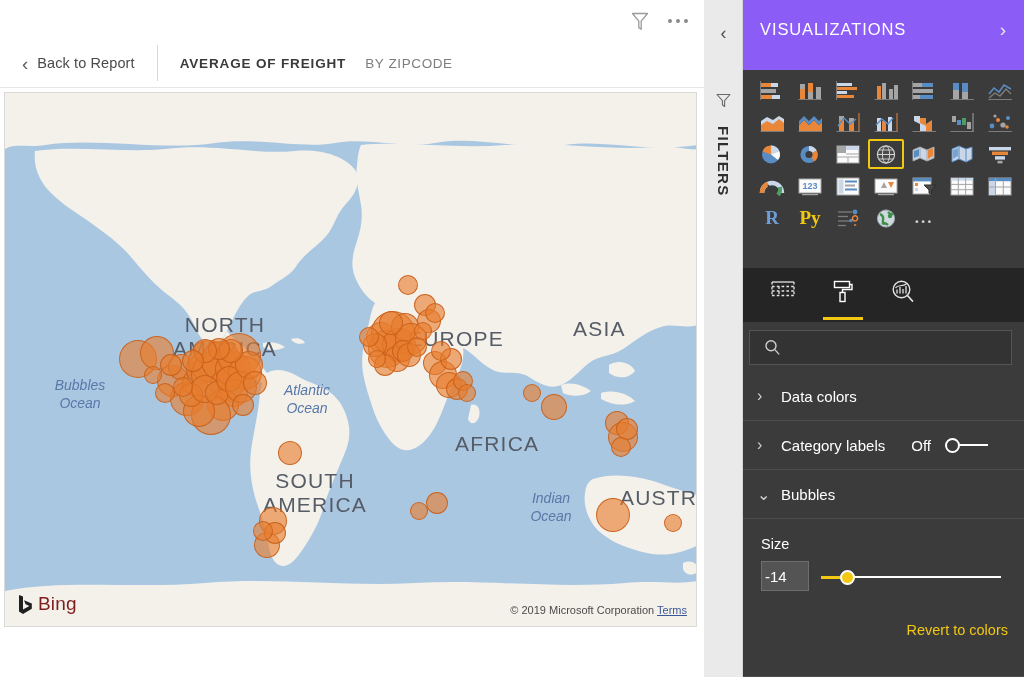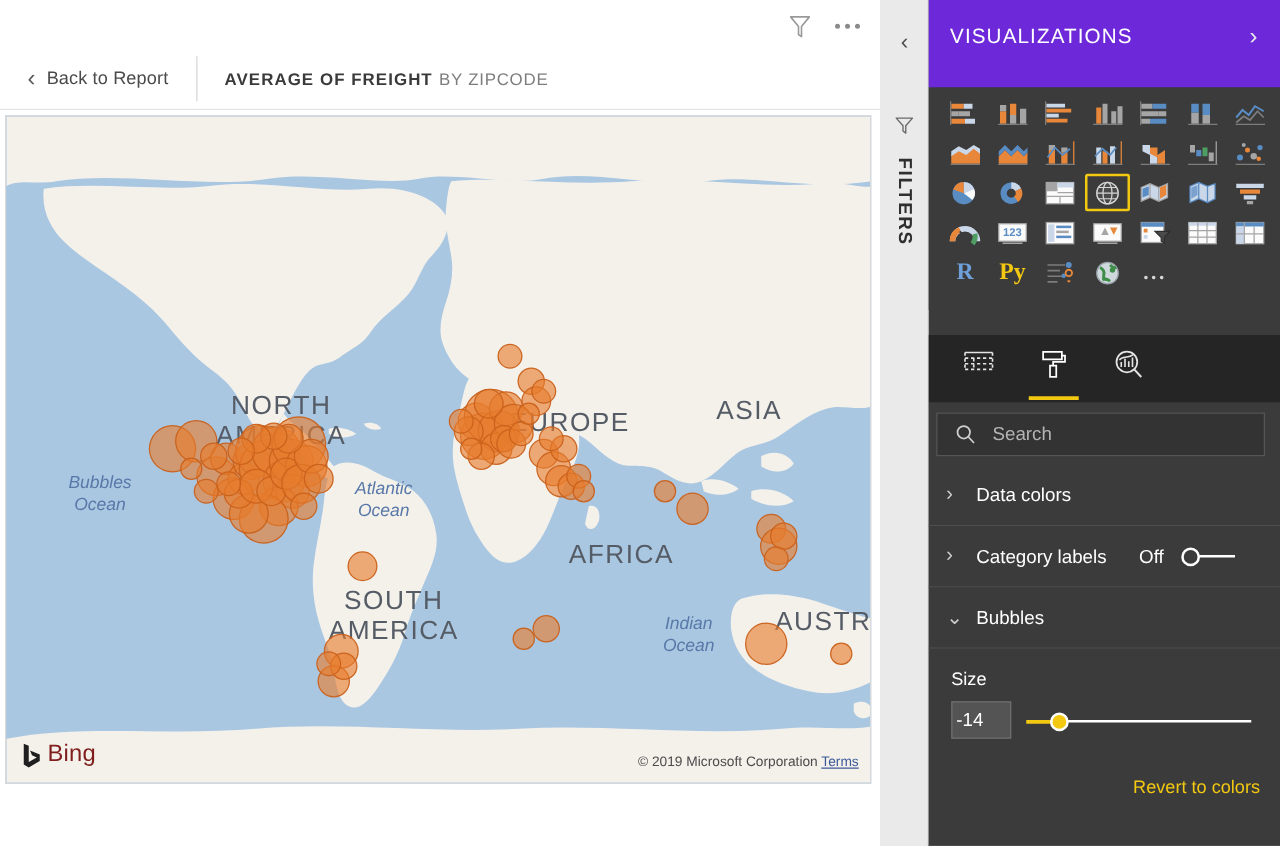--- a/index.html
+++ b/index.html
@@ -47,21 +47,21 @@
   #nav-divider {
     width: 1px; height: 36px; background: #d8d8d8;
     margin-left: 22px; margin-right: 22px;
   }
   #title-main {
     font-size: 13.5px; font-weight: bold; color: #3a3a3a;
     letter-spacing: .85px;
   }
   #title-sub {
     font-size: 13.5px; color: #7d7d7d; letter-spacing: .6px;
-    margin-left: 5px;
+    margin-left: 19px;
   }
 
   
   #map-visual {
     position: absolute; left: 4px; top: 92px;
     width: 693px; height: 535px;
     border: 1px solid #d9d9d9;
     overflow: hidden;
     background: #aac7e2;
   }
@@ -125,21 +125,21 @@
 
   
   #viz-panel {
     position: absolute; left: 743px; top: 0;
     width: 281px; height: 677px;
     background: #3b3b3b;
   }
   #viz-header {
     position: absolute; left: 0; top: 0;
     width: 281px; height: 70px;
-    background: #6d28d9;
+    background: #8b5cf6;
     display: flex; align-items: center;
     padding: 0 18px 12px 17px;
   }
   #viz-title {
     flex: 1;
     font-size: 16.5px; color: #ffffff; letter-spacing: .9px;
   }
   #viz-expand { font-size: 19px; color: #e8e8e8; font-weight: 300; cursor: pointer; line-height: 1; }
 
   
@@ -847,21 +847,20 @@
         <span class="underline"></span>
       </div>
     </div>
 
     <div id="viz-search-wrap">
       <div id="viz-search">
         <svg width="17" height="17" viewBox="0 0 17 17">
           <circle cx="7" cy="6.8" r="5" fill="none" stroke="#cfcfcf" stroke-width="1.4"></circle>
           <line x1="10.8" y1="10.6" x2="15.2" y2="15.4" stroke="#cfcfcf" stroke-width="1.4"></line>
         </svg>
-        <input id="viz-search-input" type="text" placeholder="Search" style="">
       </div>
     </div>
 
     <div class="fmt-row" style="top:372px;">
       <span class="fmt-chev">›</span>
       <span class="fmt-name">Data colors</span>
     </div>
 
     <div class="fmt-row" style="top:421px;">
       <span class="fmt-chev">›</span>

